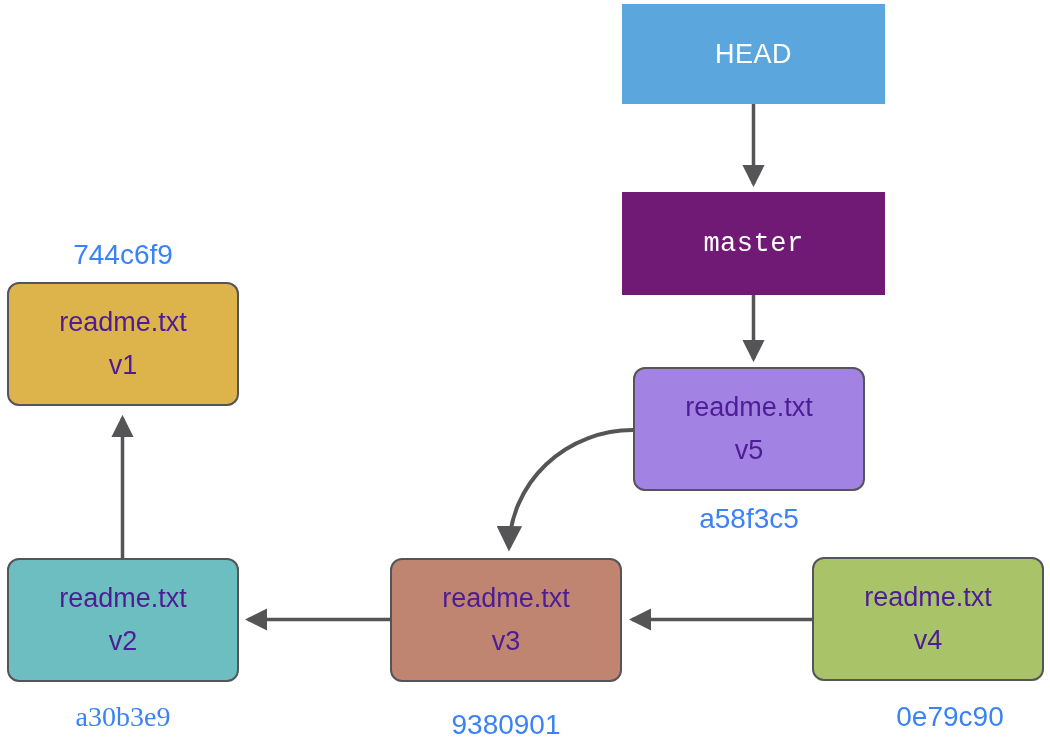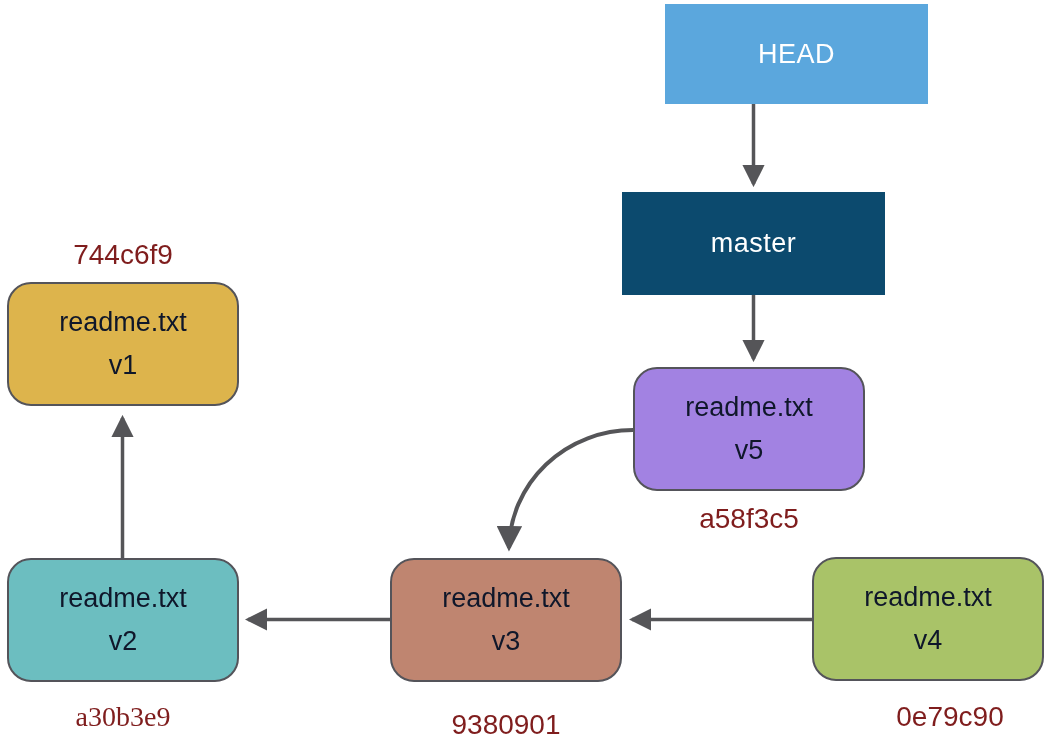--- a/index.html
+++ b/index.html
@@ -29,40 +29,40 @@
     color: #ffffff;
     font-size: 27px;
     letter-spacing: 0.5px;
   }
   .commit-node {
     position: absolute;
     width: 232px;
     height: 124px;
     box-sizing: border-box;
     border: 2.5px solid #54545a;
-    border-radius: 24px;
+    border-radius: 12px;
     display: flex;
     flex-direction: column;
     align-items: center;
     justify-content: center;
     row-gap: 13px;
-    color: #0f172a;
+    color: #4c1d95;
     font-size: 27px;
     line-height: 1.1;
   }
   .hash-label {
     position: absolute;
     width: 232px;
     text-align: center;
-    color: #7f1d1d;
+    color: #3b82f6;
     font-size: 28px;
     line-height: 34px;
   }
   
-  .pos-head   { left: 622px; top: 4px;   width: 263px; height: 100px; margin-left: 43px; }
+  .pos-head   { left: 622px; top: 4px;   width: 263px; height: 100px; }
   .pos-master { left: 622px; top: 192px; width: 263px; height: 103px; }
   .pos-v5 { left: 633px; top: 367px; }
   .pos-v1 { left: 7px;   top: 282px; }
   .pos-v2 { left: 7px;   top: 558px; }
   .pos-v3 { left: 390px; top: 558px; }
   .pos-v4 { left: 812px; top: 557px; }
   .pos-hash-v1 { left: 7px;   top: 238px; }
   .pos-hash-v5 { left: 633px; top: 502px; text-align: center; }
   .pos-hash-v2 { left: 7px;   top: 700px; font-family: Liberation Serif, serif; }
   .pos-hash-v3 { left: 390px; top: 700px; margin-top: 8px; }
@@ -83,21 +83,21 @@
     <line x1="753.5" y1="295" x2="753.5" y2="359" stroke="#555558" stroke-width="3.5" marker-end="url(#ah)"></line>
     <path d="M 633 430 A 124 120 0 0 0 509 548" fill="none" stroke="#555558" stroke-width="4" marker-end="url(#ah)"></path>
     <line x1="812" y1="619.5" x2="632" y2="619.5" stroke="#555558" stroke-width="3.5" marker-end="url(#ah)"></line>
     <line x1="390" y1="619.5" x2="248" y2="619.5" stroke="#555558" stroke-width="3.5" marker-end="url(#ah)"></line>
     <line x1="122.5" y1="558" x2="122.5" y2="418" stroke="#555558" stroke-width="3.5" marker-end="url(#ah)"></line>
   </svg>
 
   <div class="ref-box pos-head" style="background-color: rgb(91, 167, 221);">
     <span>HEAD</span>
   </div>
-  <div class="ref-box pos-master" style="background-color: #0c4a6e;">
+  <div class="ref-box pos-master" style="background-color: #701a75; font-family: Liberation Mono, monospace;">
     <span>master</span>
   </div>
 
   <div class="commit-node pos-v1" style="background-color: rgb(221, 180, 76);">
     <span>readme.txt</span>
     <span>v1</span>
   </div>
   <div class="commit-node pos-v2" style="background-color: rgb(108, 190, 192);">
     <span>readme.txt</span>
     <span>v2</span>

